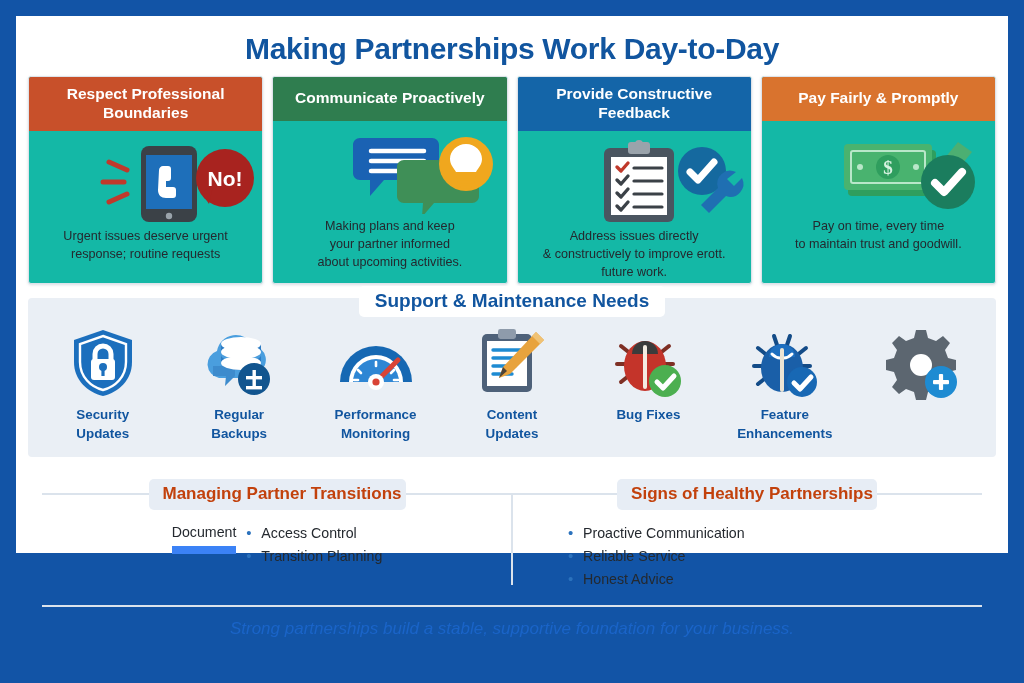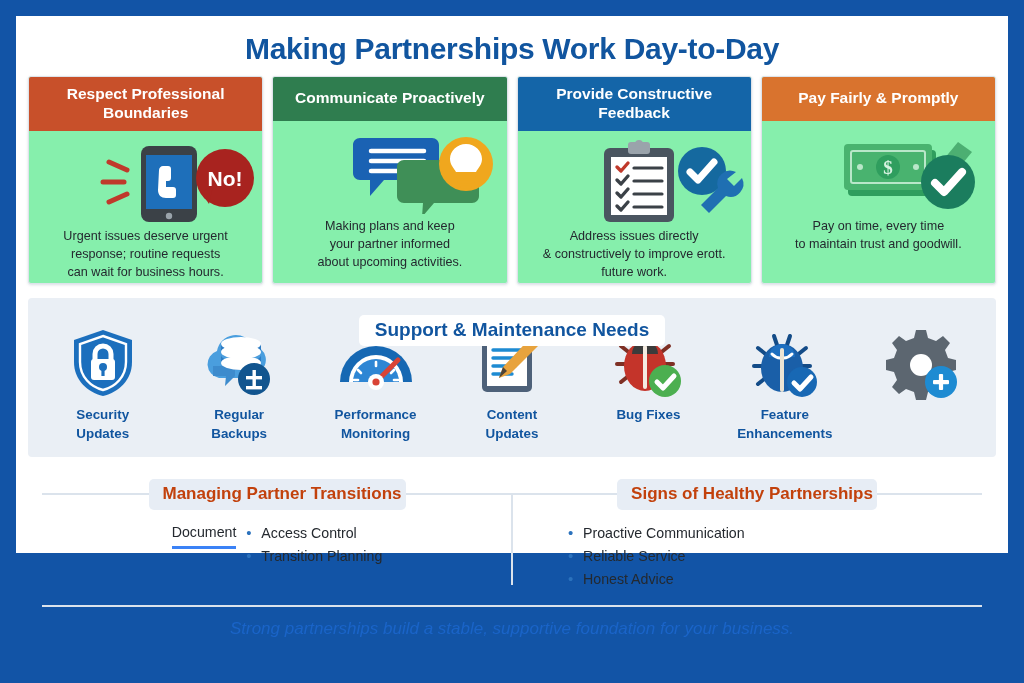--- a/index.html
+++ b/index.html
@@ -27,21 +27,21 @@
   }
 
   
   .cards{
     display:flex;
     gap:9px;
     padding:0 12px;
   }
   .card{
     flex:1 1 0;
-    background:#86efac;
+    background:#14b8a6;
     border:1px solid #dde3ea;
     border-radius:3px;
     box-shadow:0 1px 3px rgba(20,50,90,.16);
     display:flex;flex-direction:column;
     height:206px;
     overflow:hidden;
   }
   .card-head{
     color:#ffffff;
     font-size:15.5px;
@@ -71,21 +71,20 @@
   .support{
     margin:14px 12px 0 12px;
     background:#eaeff5;
     border-radius:4px;
     padding:26px 6px 14px 6px;
     position:relative;
   }
   .support-title-wrap{
     position:absolute;top:-12px;left:0;right:0;
     text-align:center;
-    margin-top:29px;
   }
   .support-title{
     display:inline-block;
     background:#ffffff;
     color:#11559f;
     font-size:19px;
     font-weight:bold;
     padding:4px 16px 5px 16px;
     border-radius:5px;
   }
@@ -140,21 +139,21 @@
   .col-body{
     margin-top:12px;
     display:flex;
     justify-content:center;
     gap:10px;
     font-size:14.2px;
     color:#24292f;
   }
   .doc-word{
     align-self:flex-start;
-    border-bottom:3px solid #3b82f6;
+    border-bottom:8px solid #3b82f6;
     padding-bottom:3px;
     line-height:1.5;
   }
   ul.blist{
     list-style:none;
     margin:0;padding:0;
   }
   ul.blist li{
     line-height:1.62;
     position:relative;
@@ -206,21 +205,20 @@
           <circle cx="72" cy="78" r="3.2" fill="#9aa3ab"></circle>
           <path d="M62 32c0-2 2-4 4-4h5c2 0 3 1 3 3v9c0 2-1 3-3 3h-2v6h7c2 0 3 1 3 3v5c0 2-1 3-3 3h-7c-5 0-8-3-8-8z" fill="#ffffff"></path>
           <circle cx="128" cy="40" r="29" fill="#a8231f"></circle>
           <path d="M104 54 L116 48 L112 66 Z" fill="#a8231f"></path>
           <text x="128" y="48" font-family="Liberation Sans, sans-serif" font-size="21" font-weight="bold" fill="#ffffff" text-anchor="middle">No!</text>
         </svg>
       </div>
       <div class="card-text">
         <div>Urgent issues deserve urgent</div>
         <div>response; routine requests</div>
-        <div>can wait for business hours.</div>
       </div>
     </div>
 
     <div class="card">
       <div class="card-head" style="background:#2f7d4f">Communicate Proactively</div>
       <div class="card-art">
         <svg width="165" height="86" viewBox="0 0 165 86">
           <path d="M18 10h72c4 0 7 3 7 7v28c0 4-3 7-7 7H42l-14 16v-16h-10c-4 0-7-3-7-7V17c0-4 3-7 7-7z" fill="#1a62b3"></path>
           <g stroke="#ffffff" stroke-width="4.5" stroke-linecap="round">
             <line x1="29" y1="23" x2="82" y2="23"></line>

